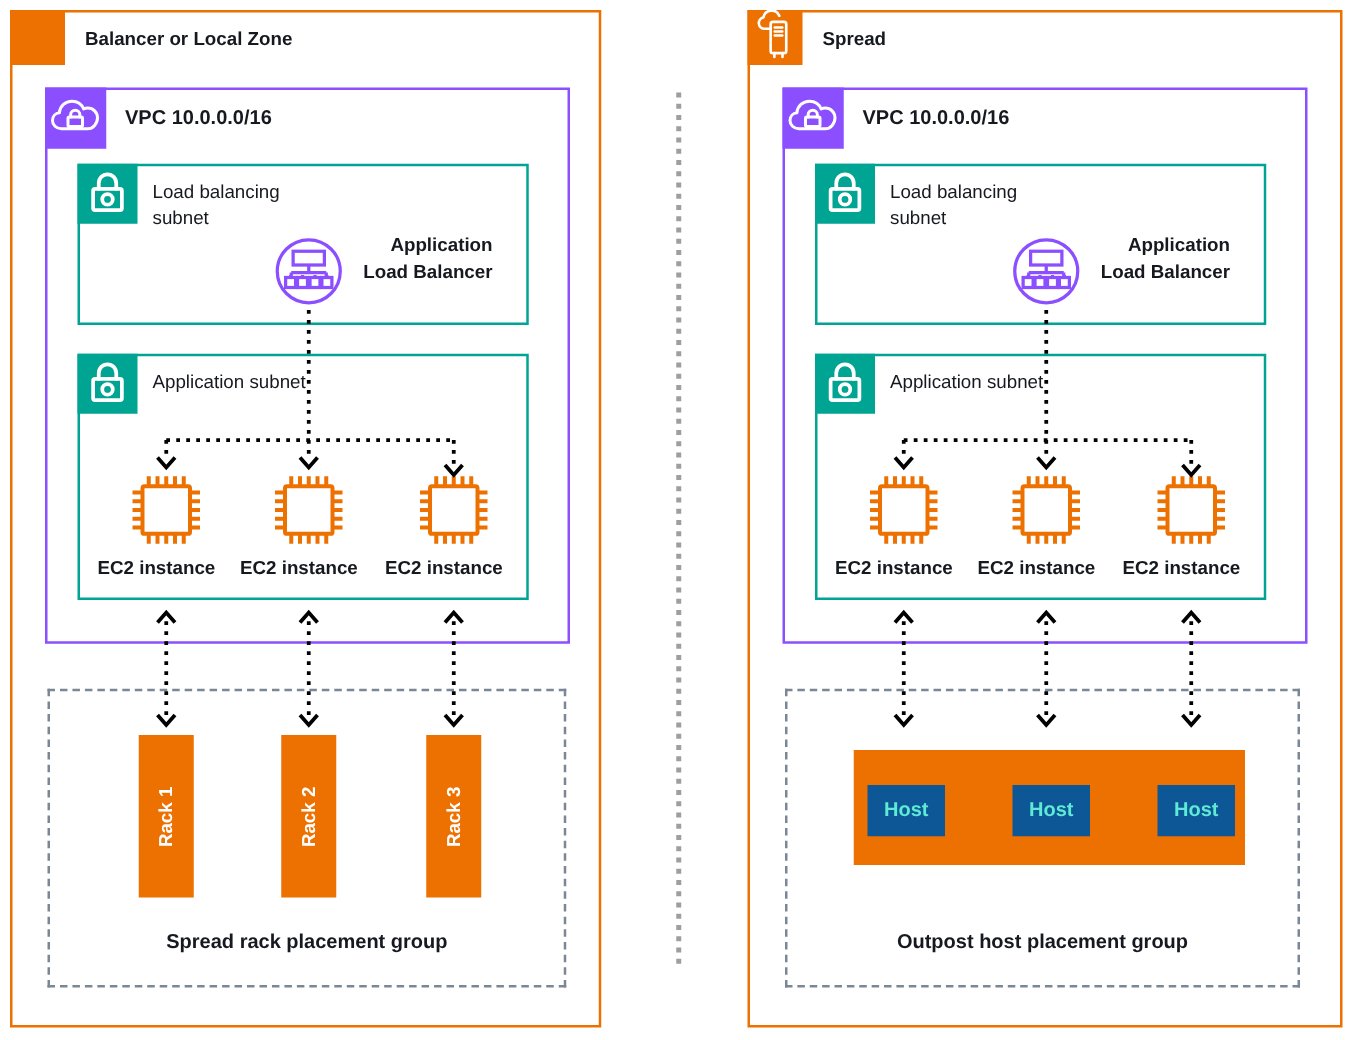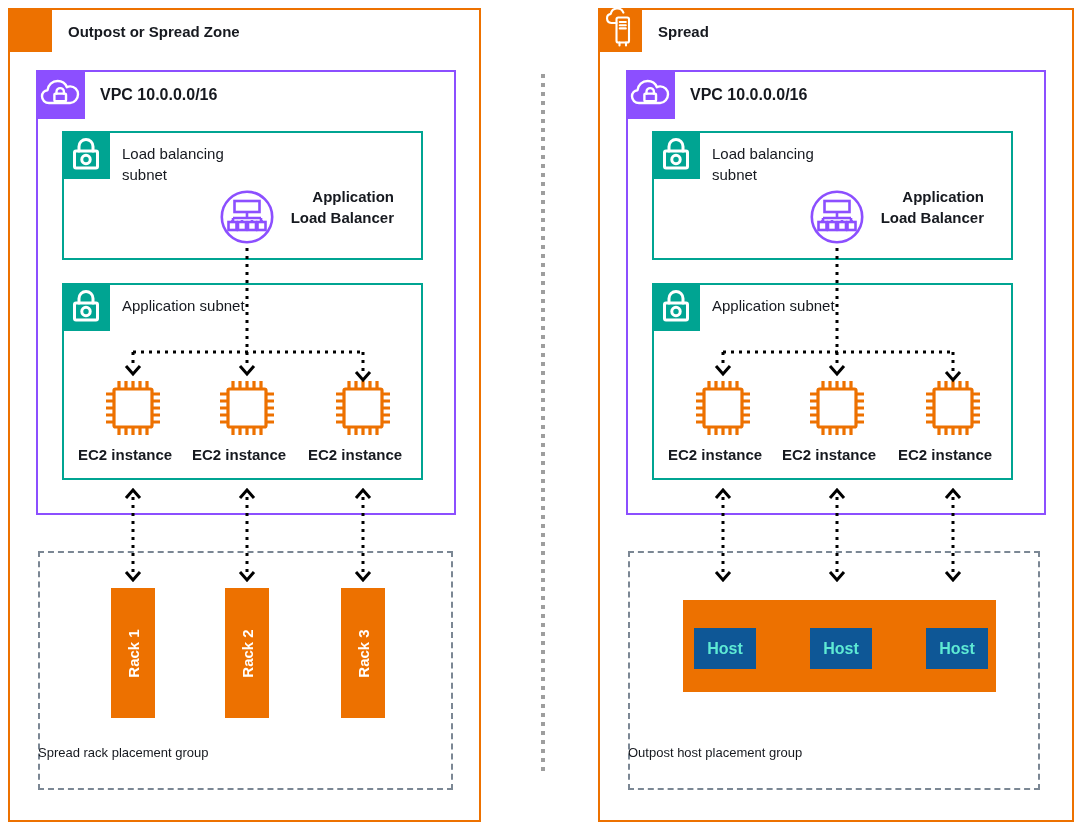--- a/index.html
+++ b/index.html
@@ -14,37 +14,37 @@
   .vpc-box{border:2px solid #8C4FFF;background:#fff;}
   .vpc-icon{background:#8C4FFF;display:flex;align-items:center;justify-content:center;}
   .vpc-label{font-weight:bold;font-size:16px;line-height:20px;white-space:nowrap;}
   .subnet-box{border:2px solid #00A492;background:#fff;}
   .subnet-icon{background:#00A492;display:flex;align-items:center;justify-content:center;}
   .subnet-label{font-weight:normal;font-size:15px;line-height:21px;}
   .alb-circle{border-radius:50%;background:#fff;display:flex;align-items:center;justify-content:center;}
   .alb-label{font-weight:bold;font-size:15px;line-height:21px;text-align:right;}
   .ec2-label{font-weight:bold;font-size:15px;line-height:18px;text-align:left;}
   .placement-box{border:2px dashed #7B8794;background:#fff;}
-  .placement-label{font-weight:normal;font-size:13px;text-align:left;}
+  .placement-label{font-weight:bold;font-size:16px;text-align:center;}
   .rack{background:#ED7100;display:flex;align-items:center;justify-content:center;}
   .rack span{transform:rotate(-90deg);white-space:nowrap;color:#fff;font-weight:bold;font-size:15px;}
   .host-bar{background:#ED7100;}
   .host-box{background:#0E5796;display:flex;align-items:center;justify-content:center;
     color:#5eead4;font-weight:bold;font-size:16px;}
   svg{display:block;}
   .connector-layer{position:absolute;left:0;top:0;z-index:6;pointer-events:none;}
 </style>
 </head>
 <body>
 
 <div class="canvas">
 
   <div class="abs panel" style="left:8px;top:8px;width:473px;height:814px;"></div>
   <div class="abs hdr-square" style="left:8px;top:8px;width:44px;height:44px;"></div>
-  <div class="abs panel-title" style="left:68px;top:22px;">Outpost or Spread Zone</div>
+  <div class="abs panel-title" style="left:68px;top:22px;">Balancer or Local Zone</div>
 
   <div class="abs vpc-box" style="left:36px;top:70px;width:420px;height:445px;"></div>
   <div class="abs vpc-icon" style="left:36px;top:70px;width:49px;height:49px;">
     <svg width="49" height="49" viewBox="0 0 49 49" fill="none" stroke="#fff" stroke-width="2.4" stroke-linejoin="round" stroke-linecap="round">
       <path d="M13,33 C9,33 6,30 6,26.3 C6,23 8.4,20.5 11.5,20.2 C12,14.8 16.3,11 21.6,11 C25.8,11 29.4,13.5 30.9,17.2 C31.9,16.7 33,16.4 34.2,16.4 C38.5,16.4 42,19.9 42,24.2 C42,28.8 38.5,33 34.2,33 Z"></path>
       <path d="M20.5,23.6 v-1.8 a3.7,3.7 0 0 1 7.4,0 V23.6"></path>
       <rect x="18.4" y="23.6" width="11.6" height="7.6" rx="1"></rect>
     </svg>
   </div>
   <div class="abs vpc-label" style="left:100px;top:85px;">VPC 10.0.0.0/16</div>

